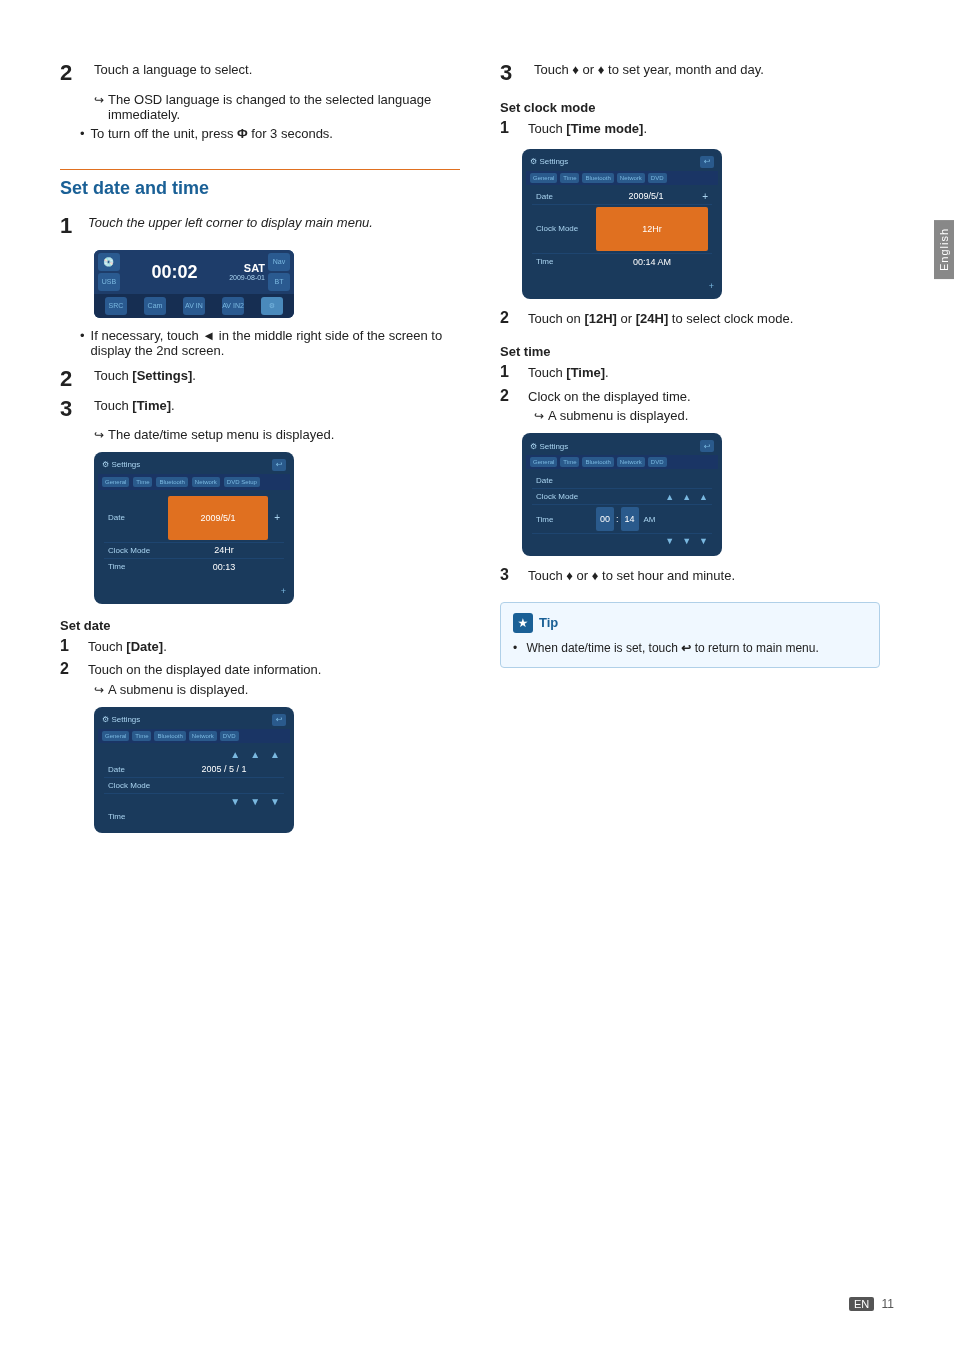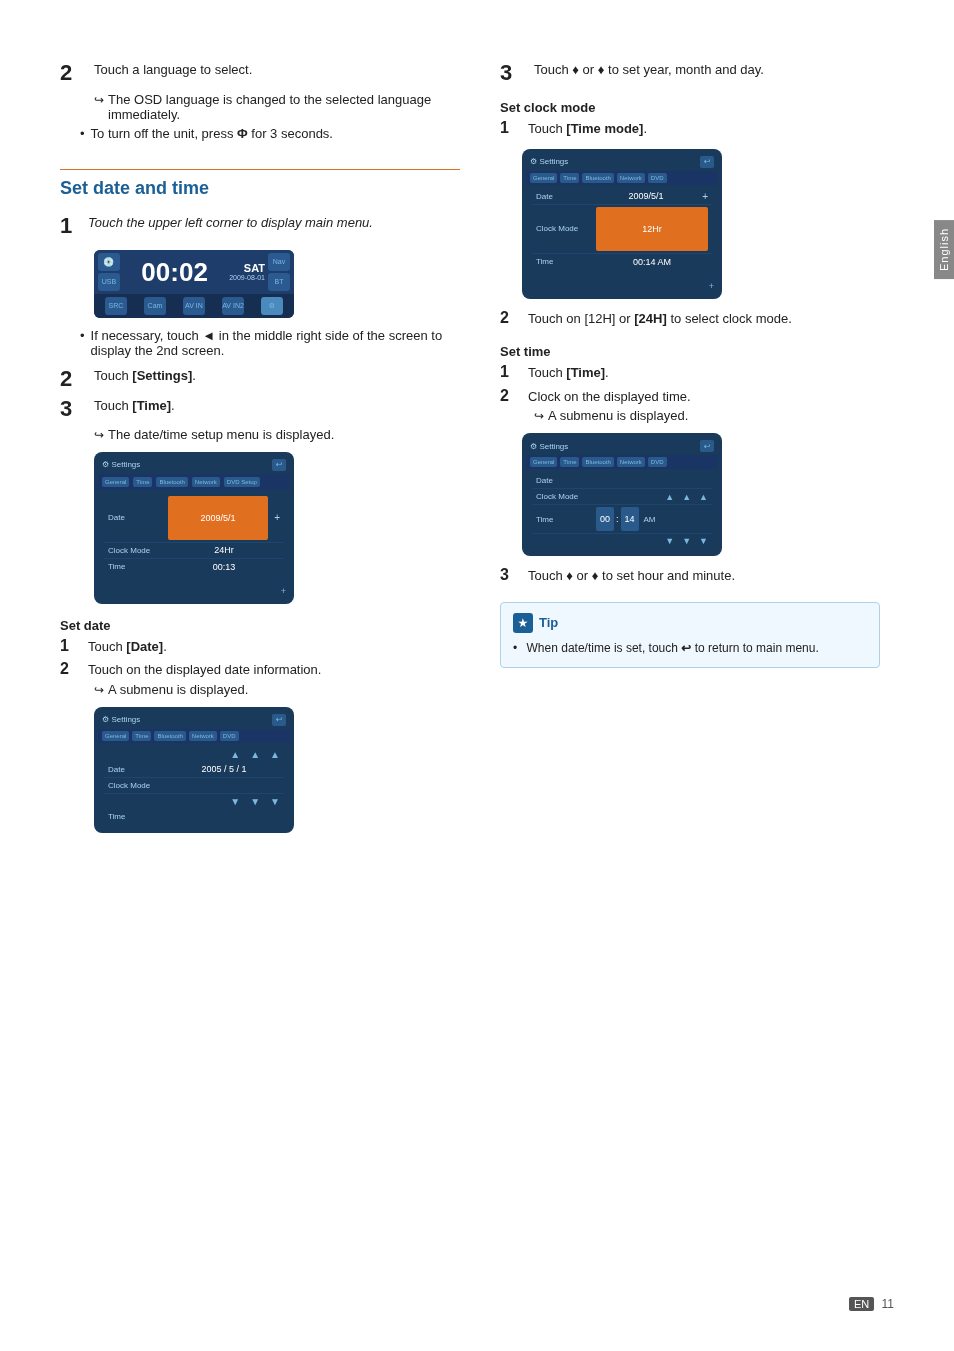--- a/index.html
+++ b/index.html
@@ -201,21 +201,21 @@
       font-size: 9px;
     }
 
     .menu-center-time {
       text-align: center;
       flex: 1;
     }
 
     .menu-time-big {
       color: #fff;
-      font-size: 26px;
+      font-size: 18px;
       font-weight: bold;
       line-height: 1;
     }
 
     .menu-time-right {
       text-align: right;
     }
 
     .menu-sat {
       color: #fff;
@@ -621,21 +621,21 @@
       </div>
       <div style="background:#1a3a5c; padding:3px 4px; text-align:right;">
         <span style="color:#7ab8e0; font-size:9px;">+</span>
       </div>
     </div>
 
     <div class="sub-step-row" style="display:flex; align-items:flex-start; margin-bottom:16px; margin-top:6px;">
       <span class="small-step">2</span>
       <span class="step-text" style="margin-left:8px;">
         <span>Touch on</span>
-        <span style="font-weight:normal;text-align:center;">[12H]</span>
+        <span style="font-weight:bold;text-align:center;">[12H]</span>
         <span>or</span>
         <span style="font-weight:bold;">[24H]</span>
         <span>to select clock mode.</span>
       </span>
     </div>
 
     <div class="subsection-label">Set time</div>
 
     <div class="sub-step-row" style="display:flex; align-items:flex-start; margin-bottom:4px;">
       <span class="small-step">1</span>

